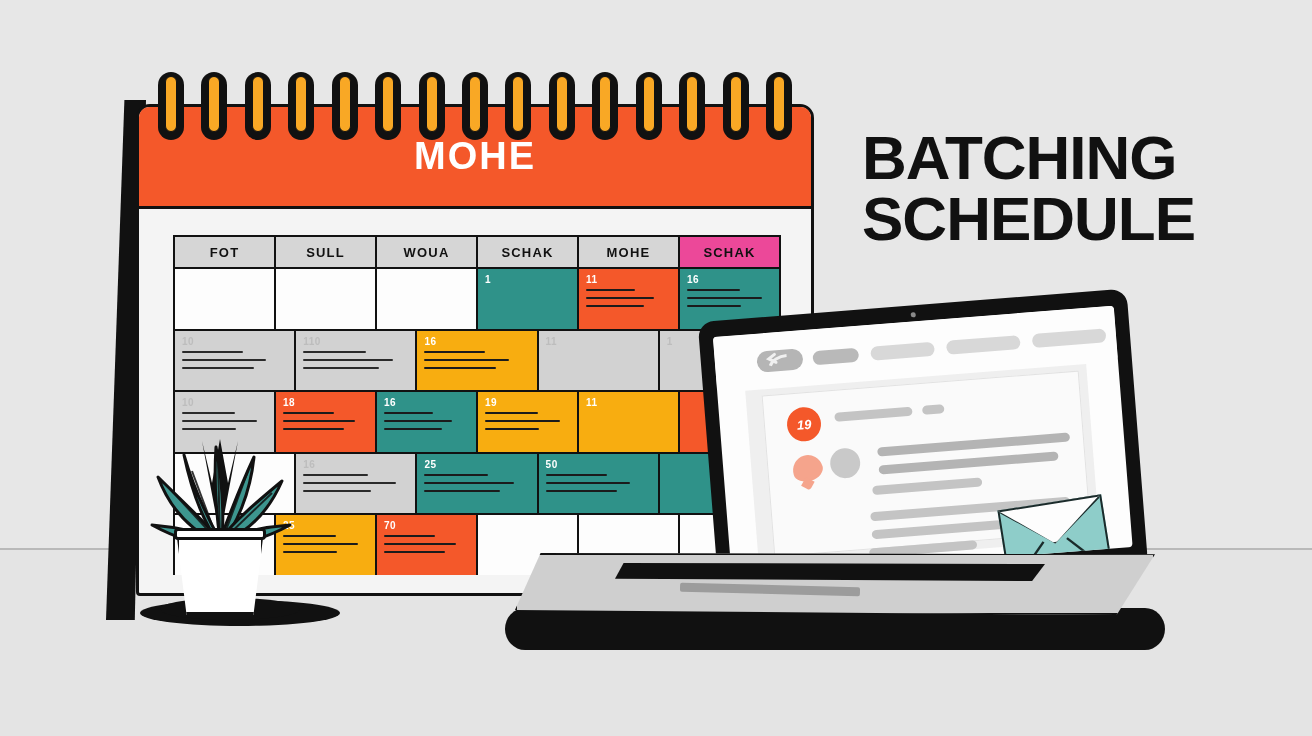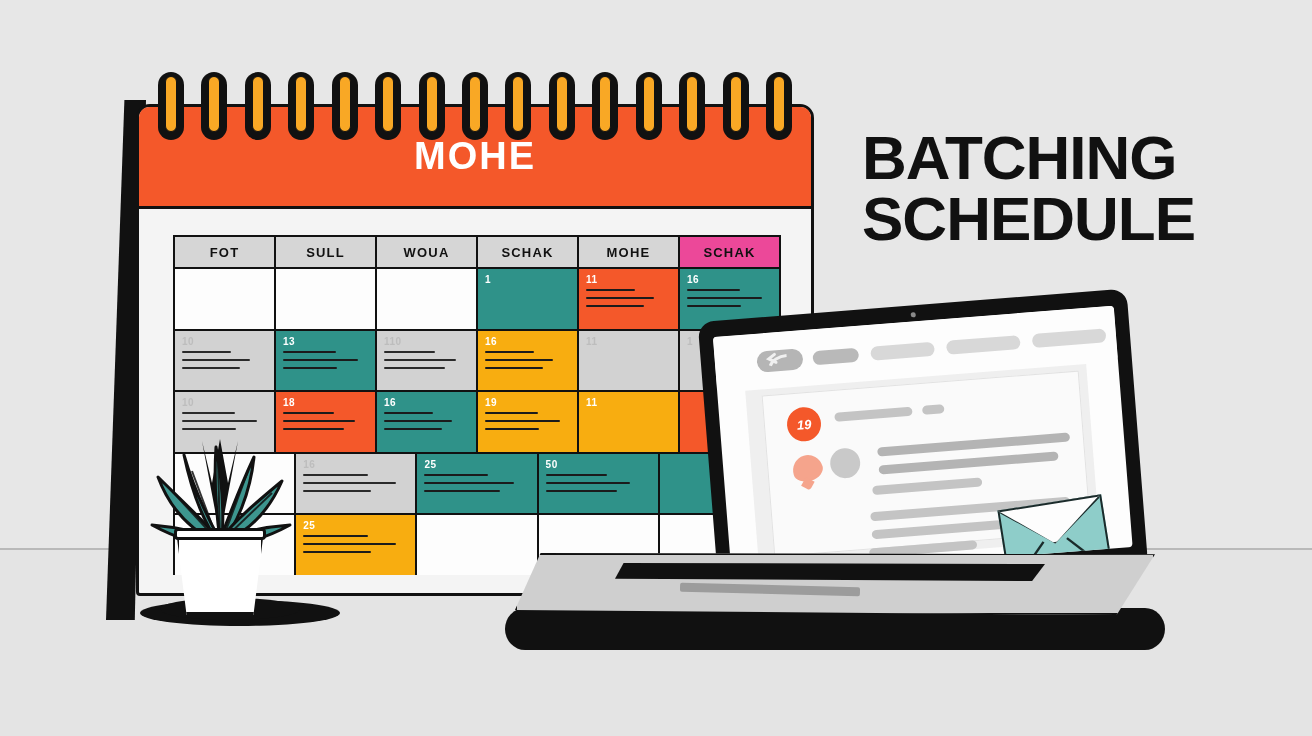--- a/index.html
+++ b/index.html
@@ -249,26 +249,20 @@
               <div class="ln" style="width: 64%;"></div>
             </div>
           </div>
           <div class="grow">
             <div class="cell gray">
               <span class="num">10</span>
               <div class="ln" style="width: 58%;"></div>
               <div class="ln" style="width: 80%;"></div>
               <div class="ln" style="width: 68%;"></div>
             </div>
-            <div class="cell teal">
-              <span class="num">13</span>
-              <div class="ln" style="width: 62%;"></div>
-              <div class="ln" style="width: 88%;"></div>
-              <div class="ln" style="width: 64%;"></div>
-            </div>
             <div class="cell gray">
               <span class="num">110</span>
               <div class="ln" style="width: 60%;"></div>
               <div class="ln" style="width: 85%;"></div>
               <div class="ln" style="width: 72%;"></div>
             </div>
             <div class="cell amber">
               <span class="num">16</span>
               <div class="ln" style="width: 58%;"></div>
               <div class="ln" style="width: 80%;"></div>
@@ -333,20 +327,26 @@
             </div>
             <div class="cell teal"></div>
           </div>
           <div class="grow">
             <div class="cell white"></div>
             <div class="cell amber">
               <span class="num">25</span>
               <div class="ln" style="width: 62%;"></div>
               <div class="ln" style="width: 88%;"></div>
               <div class="ln" style="width: 64%;"></div>
+            </div>
+            <div class="cell orange">
+              <span class="num">70</span>
+              <div class="ln" style="width: 60%;"></div>
+              <div class="ln" style="width: 85%;"></div>
+              <div class="ln" style="width: 72%;"></div>
             </div>
             <div class="cell white"></div>
             <div class="cell white"></div>
             <div class="cell white"></div>
           </div>
         </div>
     </div>
   </div>
 
   <div class="rings" id="rings">

